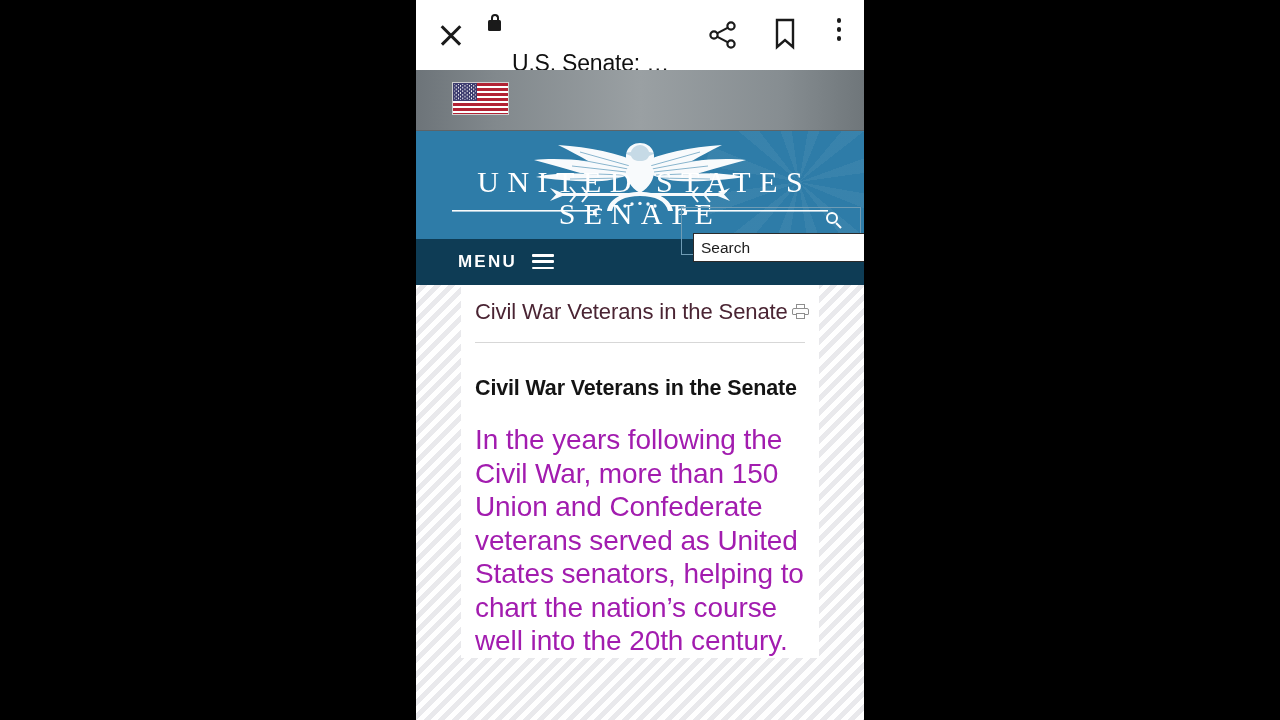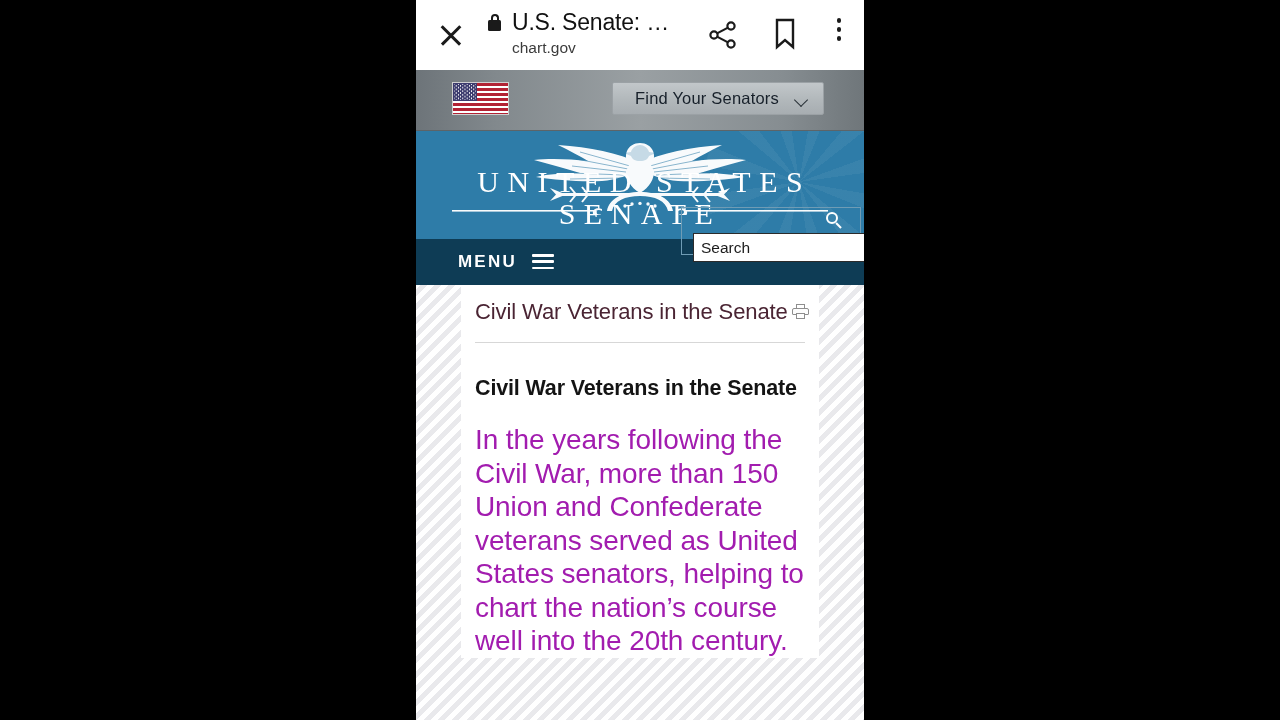--- a/index.html
+++ b/index.html
@@ -83,20 +83,21 @@
     left: 96px;
     top: 8px;
     width: 200px;
   }
   .cws-title {
     font-size: 23px;
     color: #111111;
     letter-spacing: -0.2px;
     white-space: nowrap;
     line-height: 28px;
+    margin-top: 41px;
   }
   .cws-host {
     font-size: 15.5px;
     color: #3c3c3c;
     line-height: 20px;
     margin-top: 2px;
   }
 
   .cws-share {
     position: absolute;
@@ -524,24 +525,20 @@
 
     <div class="page striped">
 
       <div class="topbar">
         <div class="flag">
           <div class="stripes"></div>
           <div class="canton">
               <div class="stars"></div>
             </div>
         </div>
-        <div class="senator-select">
-          <div class="lbl">Find Your Senators</div>
-          <div class="chev"></div>
-        </div>
       </div>
 
       <div class="banner">
         <div class="watermark"></div>
         <div class="emblem">
           <svg width="420" height="78" viewBox="0 0 420 78">
             <g fill="#ffffff" opacity="0.97">
 
               <path d="M210 26 C188 16 160 10 128 8 C140 14 150 19 158 24 C140 22 120 21 104 23 C120 27 136 32 150 36 C134 36 118 37 106 40 C126 43 150 45 172 44 C186 43 200 38 210 32 Z"></path>
 

